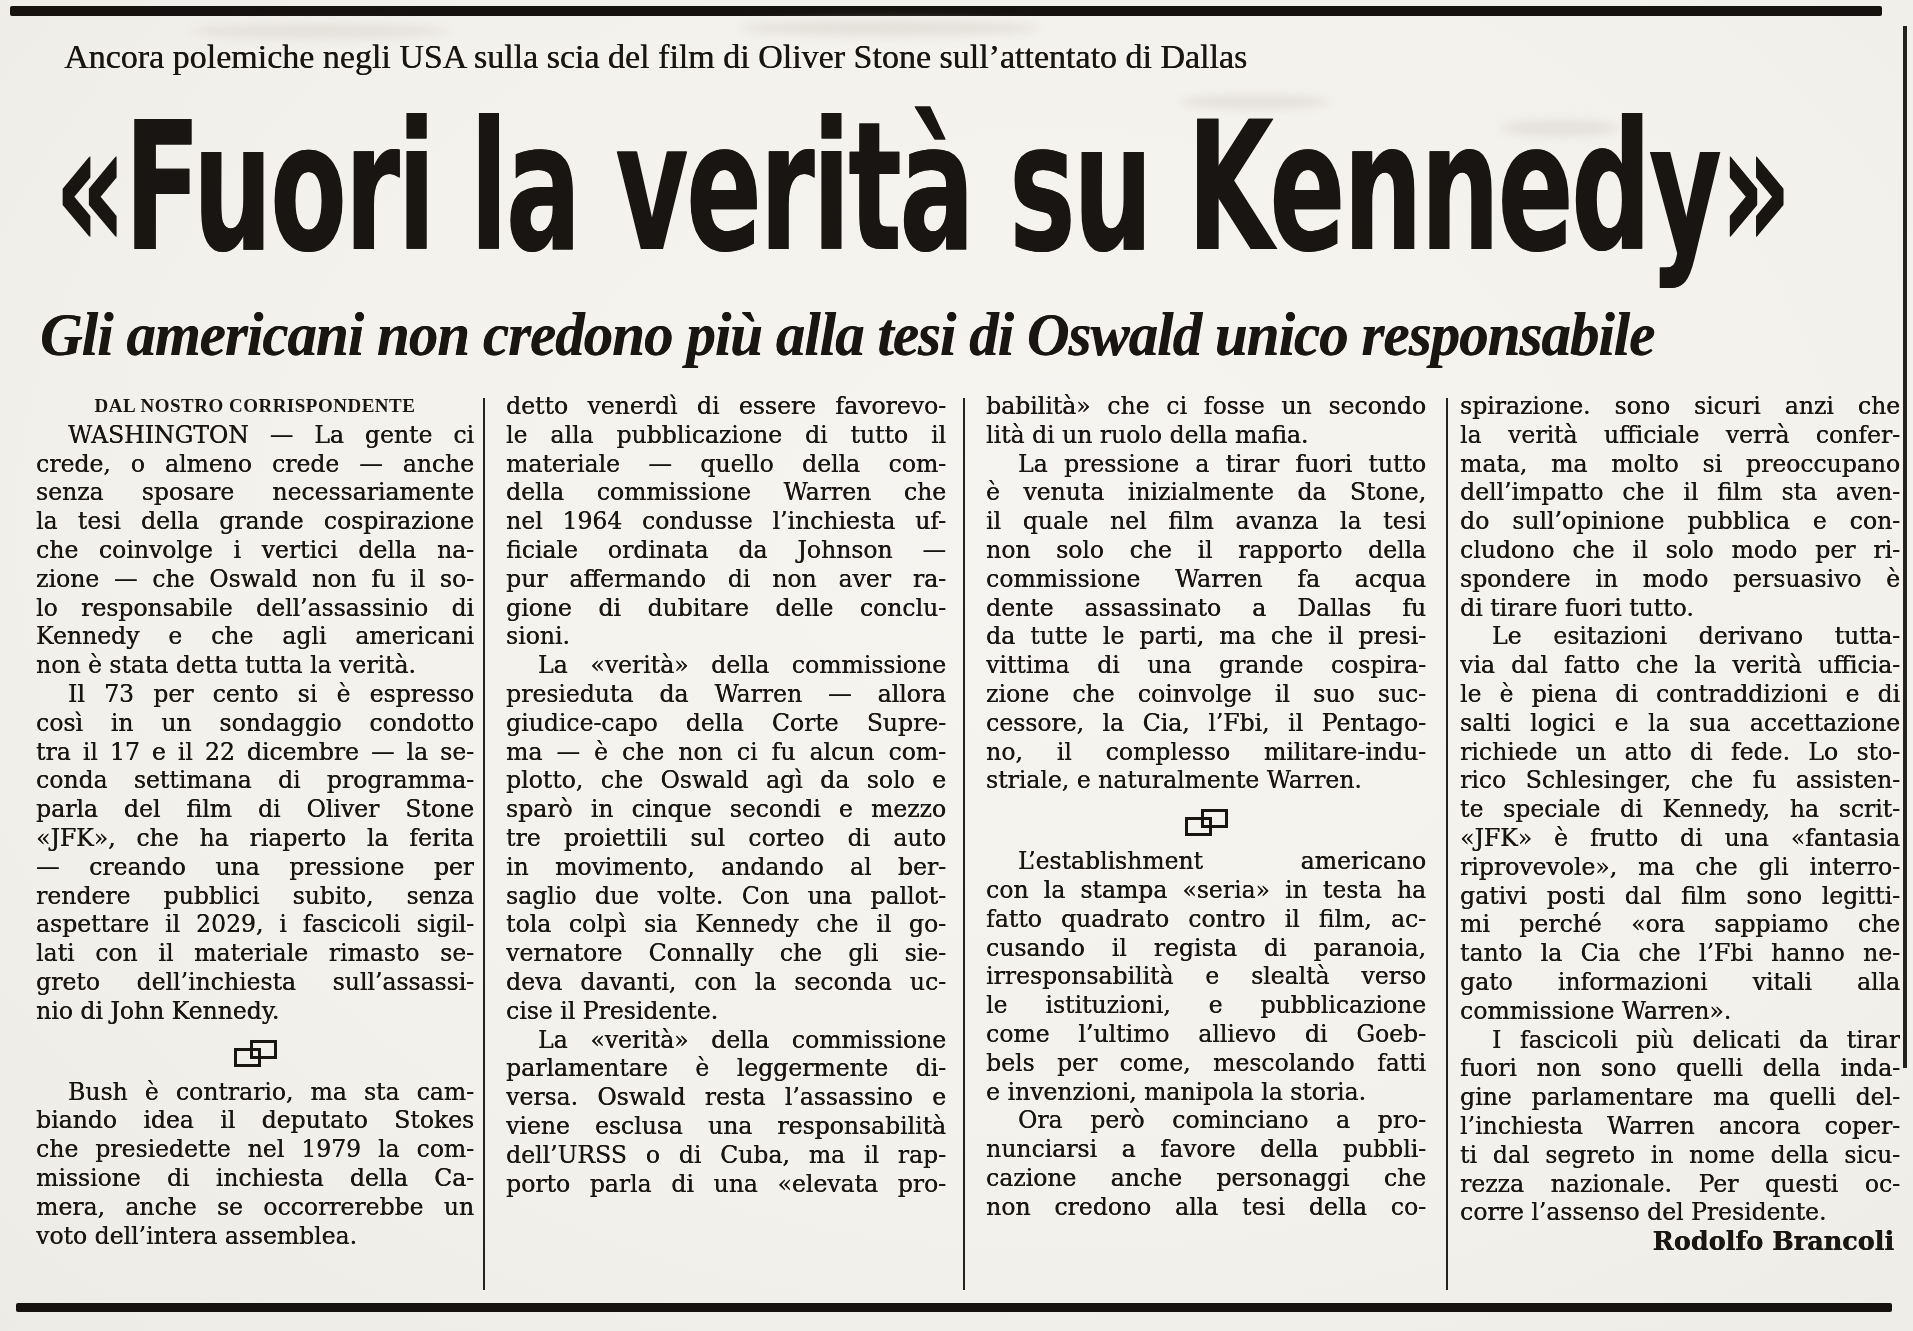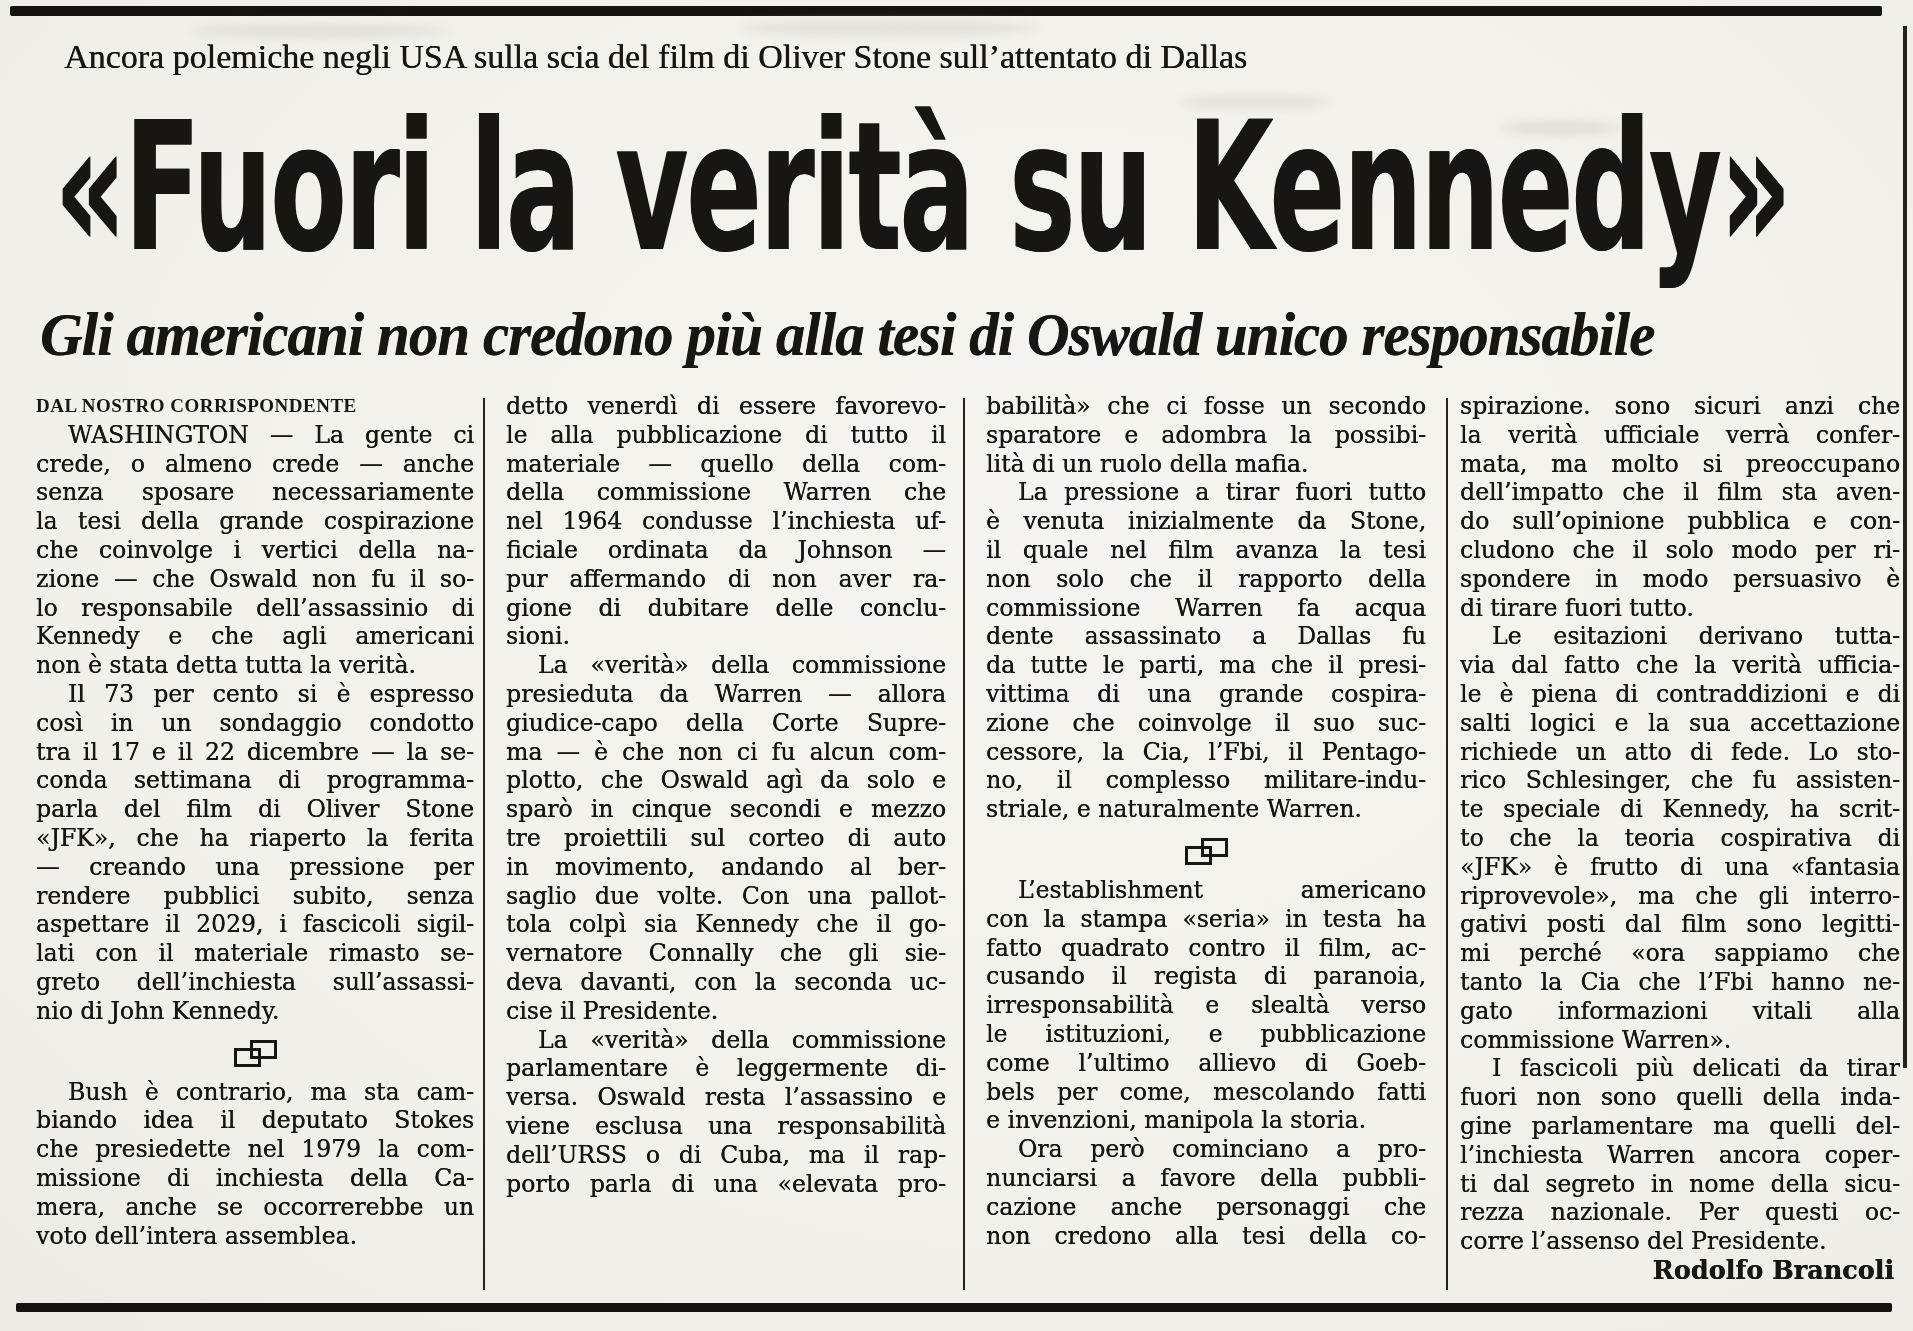--- a/index.html
+++ b/index.html
@@ -44,21 +44,21 @@
     transform:scaleX(.95);transform-origin:0 0;
     text-shadow:.5px 0 0 currentColor;
   }
   
   .col{position:absolute;top:392px;font-size:23.5px;line-height:28.8px;}
   .col.c0{left:36px;width:438px;}
   .col.c1{left:506px;width:440px;}
   .col.c2{left:986px;width:440px;}
   .col.c3{left:1460px;width:440px;}
   .col-label{
-    font-weight:bold;font-size:19px;letter-spacing:.5px;
+    text-align:center;font-weight:bold;font-size:19px;letter-spacing:.5px;
     line-height:28.8px;font-family:"Liberation Serif", serif;
   }
   .line{
     text-align:justify;text-align-last:justify;text-justify:inter-word;
     height:28.8px;overflow:hidden;text-shadow:.35px 0 0 currentColor;
   }
   .line.first{text-indent:32px;}
   .line.last{text-align-last:left;}
   .divider{height:52px;display:flex;align-items:center;justify-content:center;}
   .dinkus{position:relative;display:inline-block;width:48px;height:32px;}
@@ -158,21 +158,20 @@
       <div class="line last">cise il Presidente.</div>
       <div class="line first">La «verità» della commissione</div>
       <div class="line">parlamentare è leggermente di-</div>
       <div class="line">versa. Oswald resta l’assassino e</div>
       <div class="line">viene esclusa una responsabilità</div>
       <div class="line">dell’URSS o di Cuba, ma il rap-</div>
       <div class="line">porto parla di una «elevata pro-</div>
     </div>
   <div class="col c2">
       <div class="line">babilità» che ci fosse un secondo</div>
-      <div class="line">sparatore e adombra la possibi-</div>
       <div class="line last">lità di un ruolo della mafia.</div>
       <div class="line first">La pressione a tirar fuori tutto</div>
       <div class="line">è venuta inizialmente da Stone,</div>
       <div class="line">il quale nel film avanza la tesi</div>
       <div class="line">non solo che il rapporto della</div>
       <div class="line">commissione Warren fa acqua</div>
       <div class="line">dente assassinato a Dallas fu</div>
       <div class="line">da tutte le parti, ma che il presi-</div>
       <div class="line">vittima di una grande cospira-</div>
       <div class="line">zione che coinvolge il suo suc-</div>
@@ -205,21 +204,20 @@
       <div class="line">cludono che il solo modo per ri-</div>
       <div class="line">spondere in modo persuasivo è</div>
       <div class="line last">di tirare fuori tutto.</div>
       <div class="line first">Le esitazioni derivano tutta-</div>
       <div class="line">via dal fatto che la verità ufficia-</div>
       <div class="line">le è piena di contraddizioni e di</div>
       <div class="line">salti logici e la sua accettazione</div>
       <div class="line">richiede un atto di fede. Lo sto-</div>
       <div class="line">rico Schlesinger, che fu assisten-</div>
       <div class="line">te speciale di Kennedy, ha scrit-</div>
-      <div class="line">to che la teoria cospirativa di</div>
       <div class="line">«JFK» è frutto di una «fantasia</div>
       <div class="line">riprovevole», ma che gli interro-</div>
       <div class="line">gativi posti dal film sono legitti-</div>
       <div class="line">mi perché «ora sappiamo che</div>
       <div class="line">tanto la Cia che l’Fbi hanno ne-</div>
       <div class="line">gato informazioni vitali alla</div>
       <div class="line last">commissione Warren».</div>
       <div class="line first">I fascicoli più delicati da tirar</div>
       <div class="line">fuori non sono quelli della inda-</div>
       <div class="line">gine parlamentare ma quelli del-</div>

